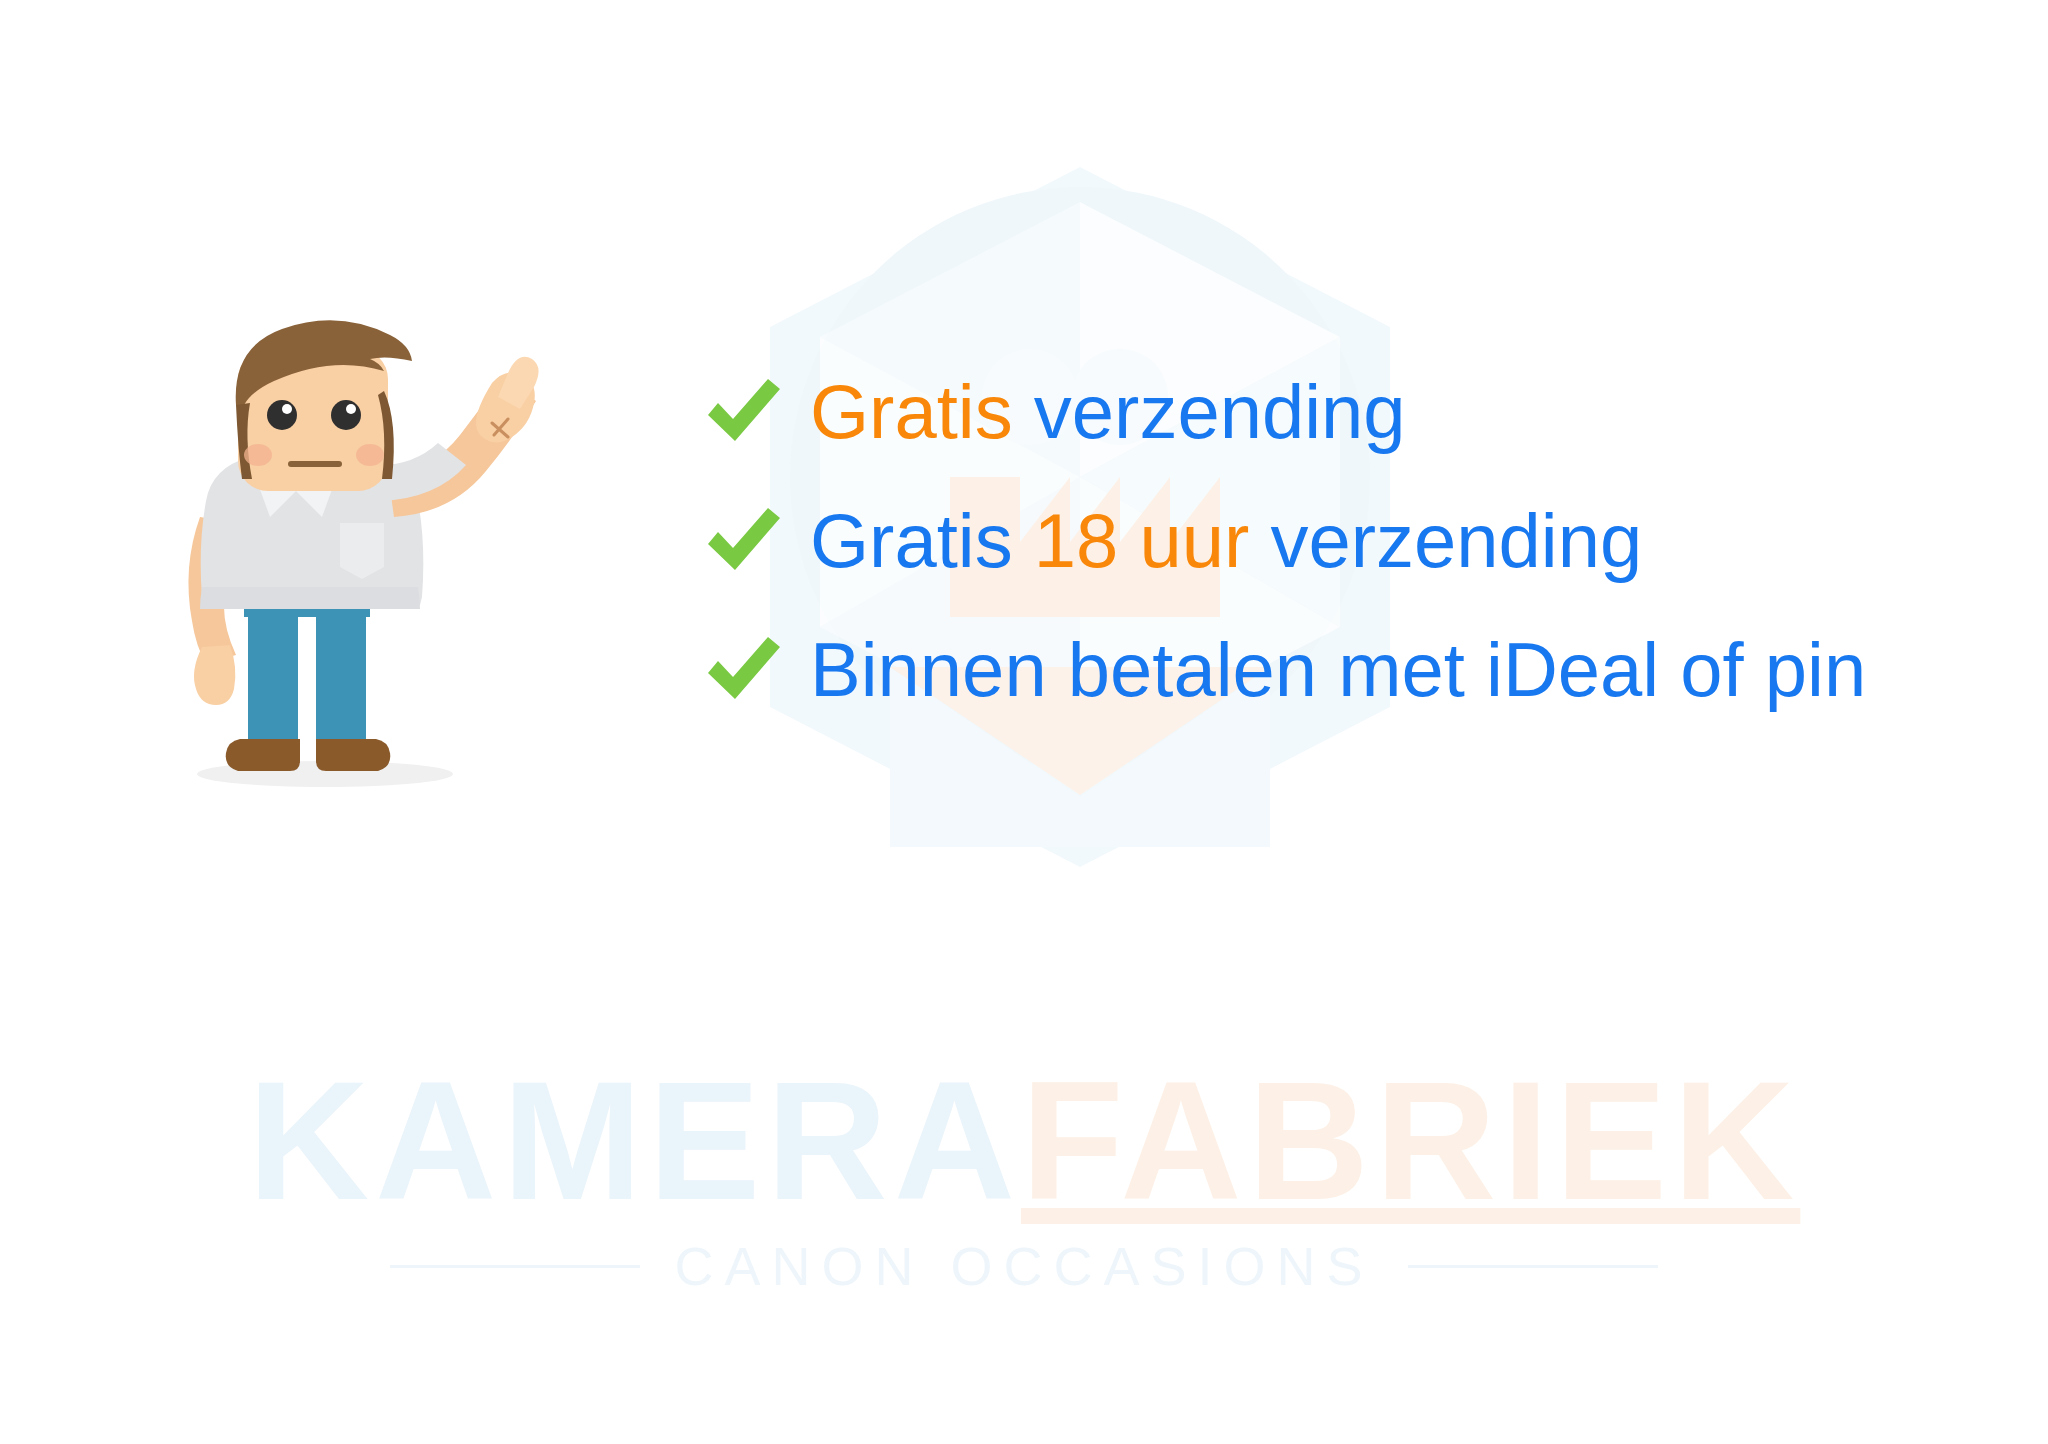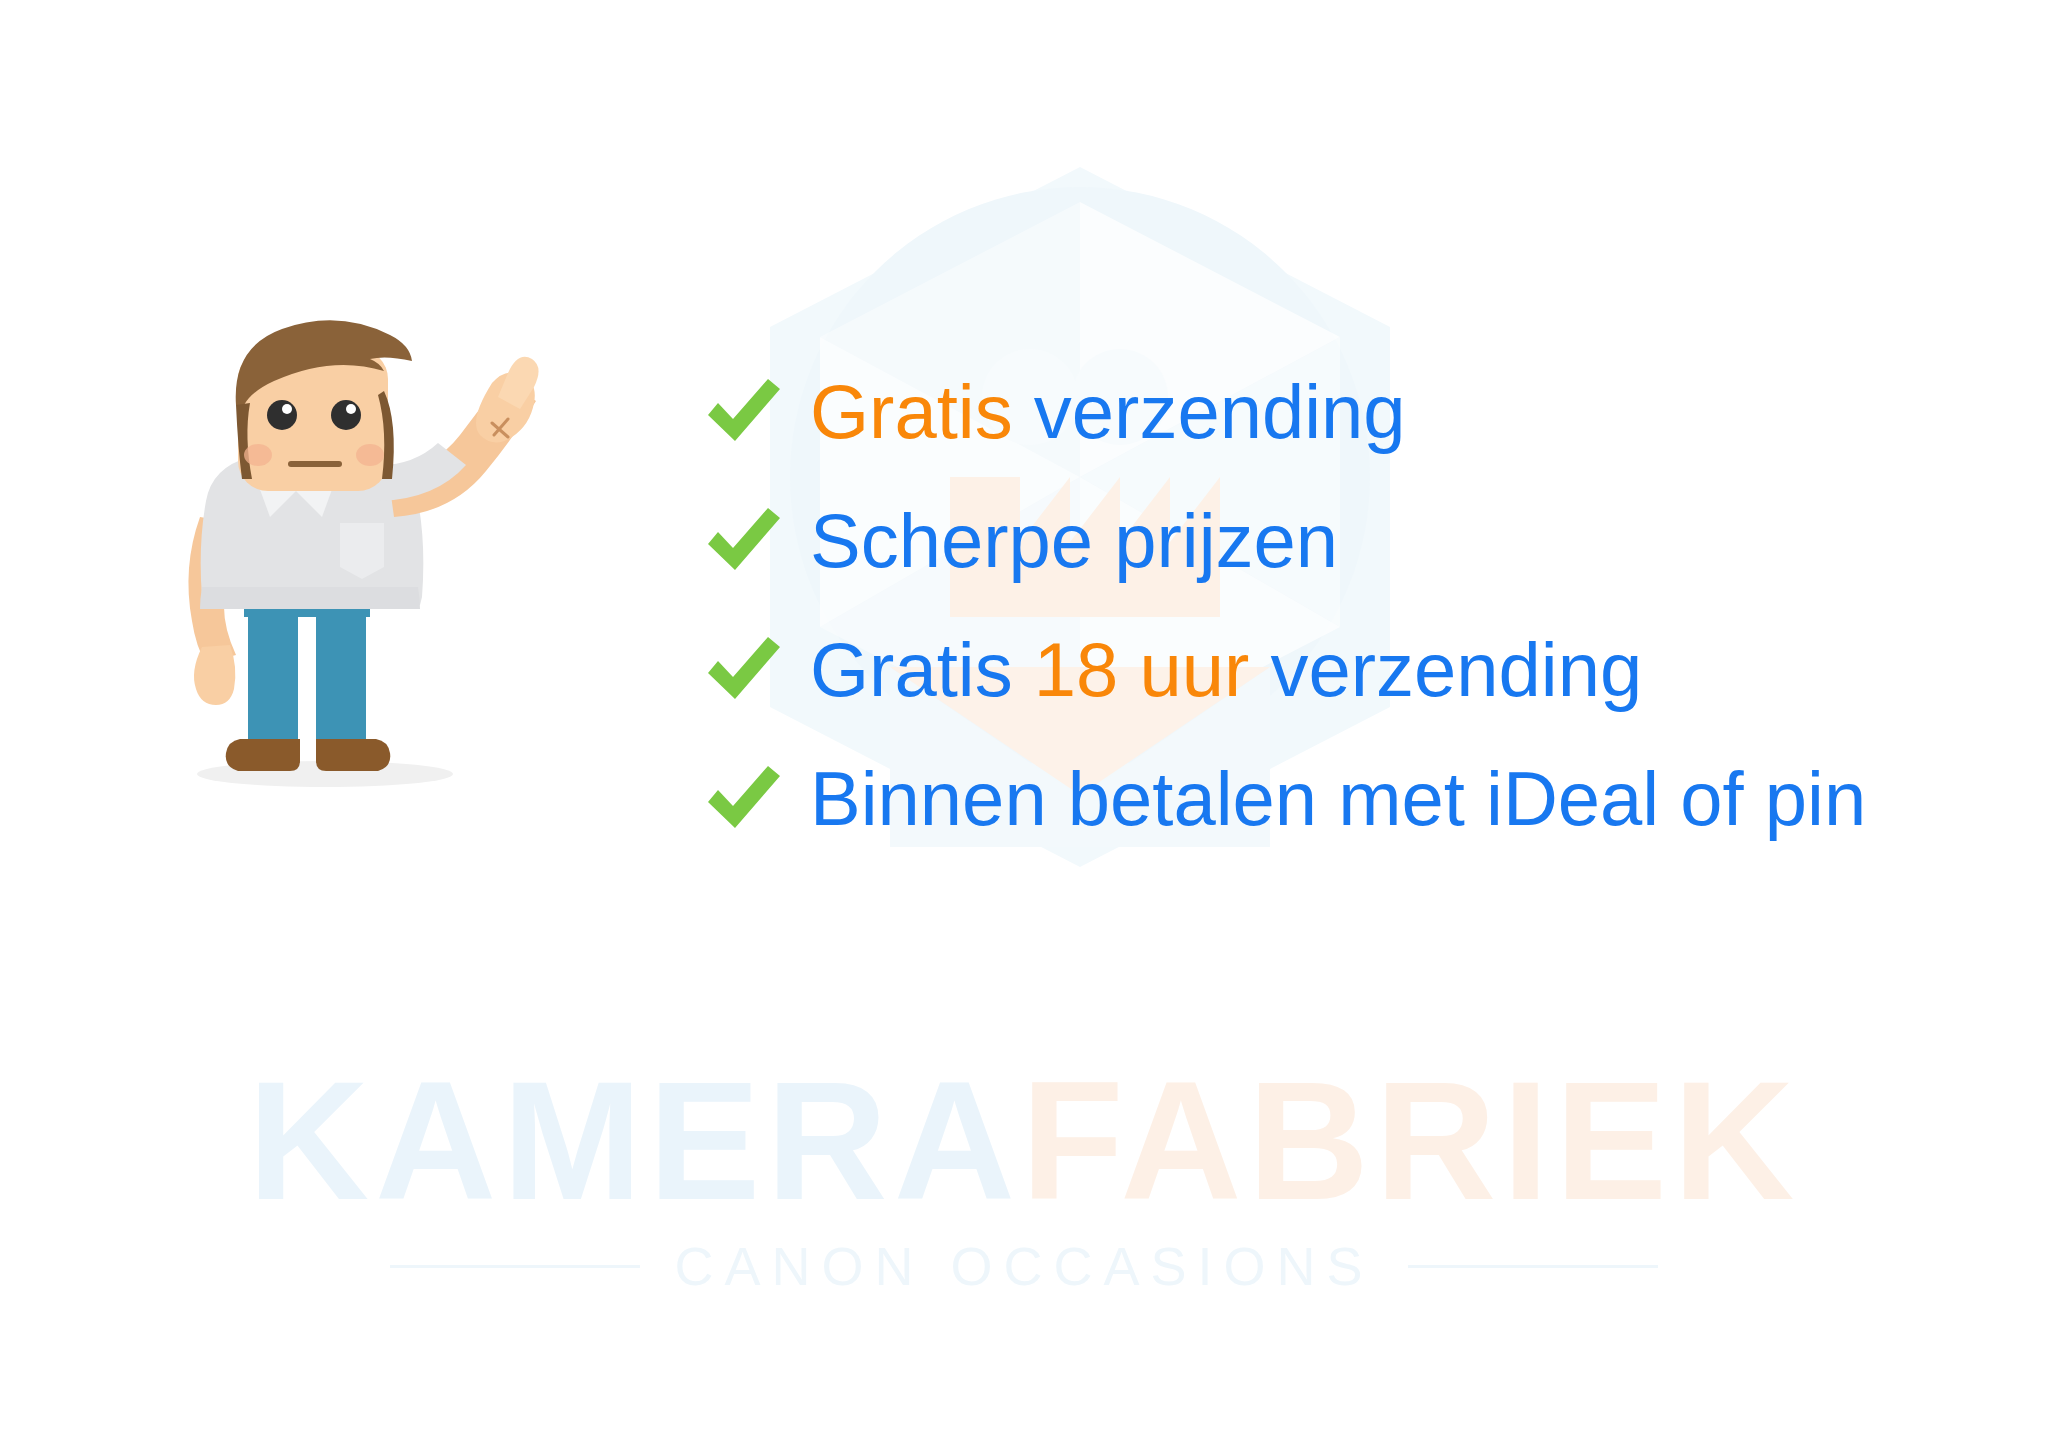--- a/index.html
+++ b/index.html
@@ -41,21 +41,21 @@
     text-align: center;
     font-size: 168px;
     font-weight: bold;
     letter-spacing: 6px;
     line-height: 1;
     white-space: nowrap;
     z-index: 1;
     pointer-events: none;
   }
   .brand-mark .kamera { color: #eaf4fb; }
-  .brand-mark .fabriek { color: #fdf0e6; }
+  .brand-mark .fabriek { color: #fdf0e6; text-decoration: underline; }
 
   .brand-sub-row {
     position: absolute;
     left: 0;
     top: 1218px;
     width: 2048px;
     display: flex;
     align-items: center;
     justify-content: center;
     gap: 34px;
@@ -205,28 +205,20 @@
     <div class="usp-row">
       <svg class="check-icon" viewBox="0 0 86 86" aria-hidden="true">
         <path d="M8 46 L18 34 L33 50 L68 10 L80 20 L35 72 Z" fill="#7ac943"></path>
       </svg>
       <div class="usp-text">
         <span class="hl">Gratis </span><span class="std">verzending</span>
       </div>
     </div>
 
 
-    <div class="usp-row">
-      <svg class="check-icon" viewBox="0 0 86 86" aria-hidden="true">
-        <path d="M8 46 L18 34 L33 50 L68 10 L80 20 L35 72 Z" fill="#7ac943"></path>
-      </svg>
-      <div class="usp-text">
-        <span class="std">Scherpe prijzen</span>
-      </div>
-    </div>
 
     <div class="usp-row">
       <svg class="check-icon" viewBox="0 0 86 86" aria-hidden="true">
         <path d="M8 46 L18 34 L33 50 L68 10 L80 20 L35 72 Z" fill="#7ac943"></path>
       </svg>
       <div class="usp-text">
         <span class="std">Gratis </span><span class="hl">18 uur </span><span class="std">verzending</span>
       </div>
     </div>
 

